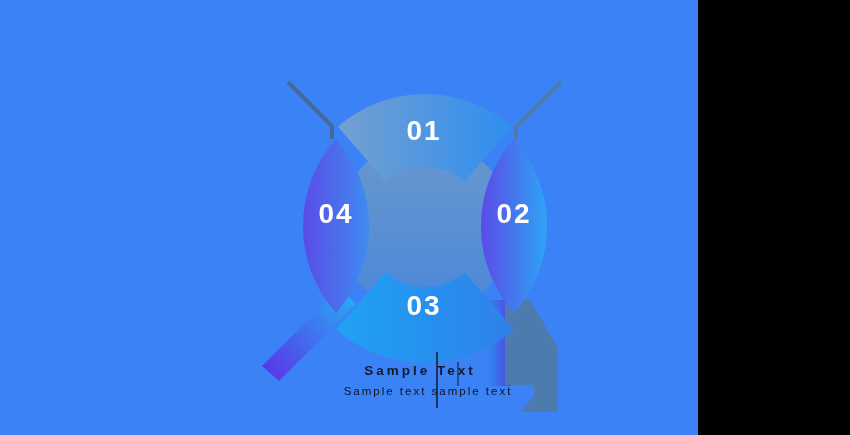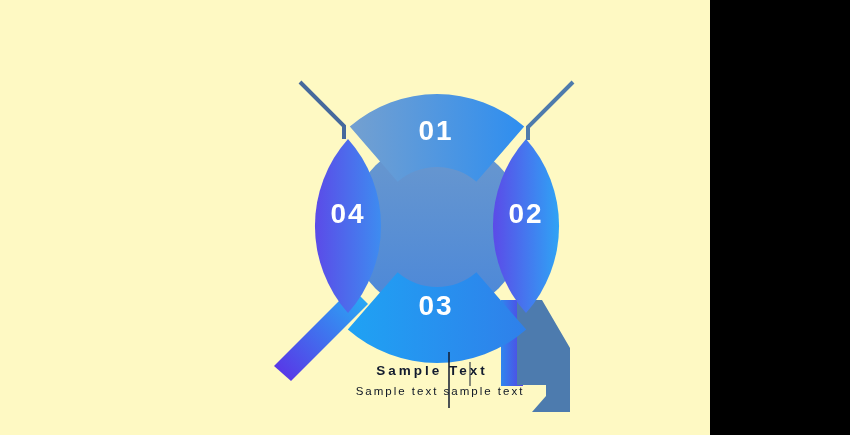--- a/index.html
+++ b/index.html
@@ -8,22 +8,21 @@
     background: #000000;
     width: 850px;
     height: 435px;
     overflow: hidden;
     font-family: "Liberation Sans", sans-serif;
   }
   #stage {
     position: relative;
     width: 698px;
     height: 435px;
-    background: #fef9c3;
-    padding-left: 12px;
+    background: #3b82f6;
   }
   svg { display: block; }
   .step-label {
     font-family: "Liberation Sans", "DejaVu Sans", sans-serif;
     font-weight: 700;
     font-size: 28px;
     letter-spacing: 2px;
     fill: #ffffff;
   }
   .caption-1 {

